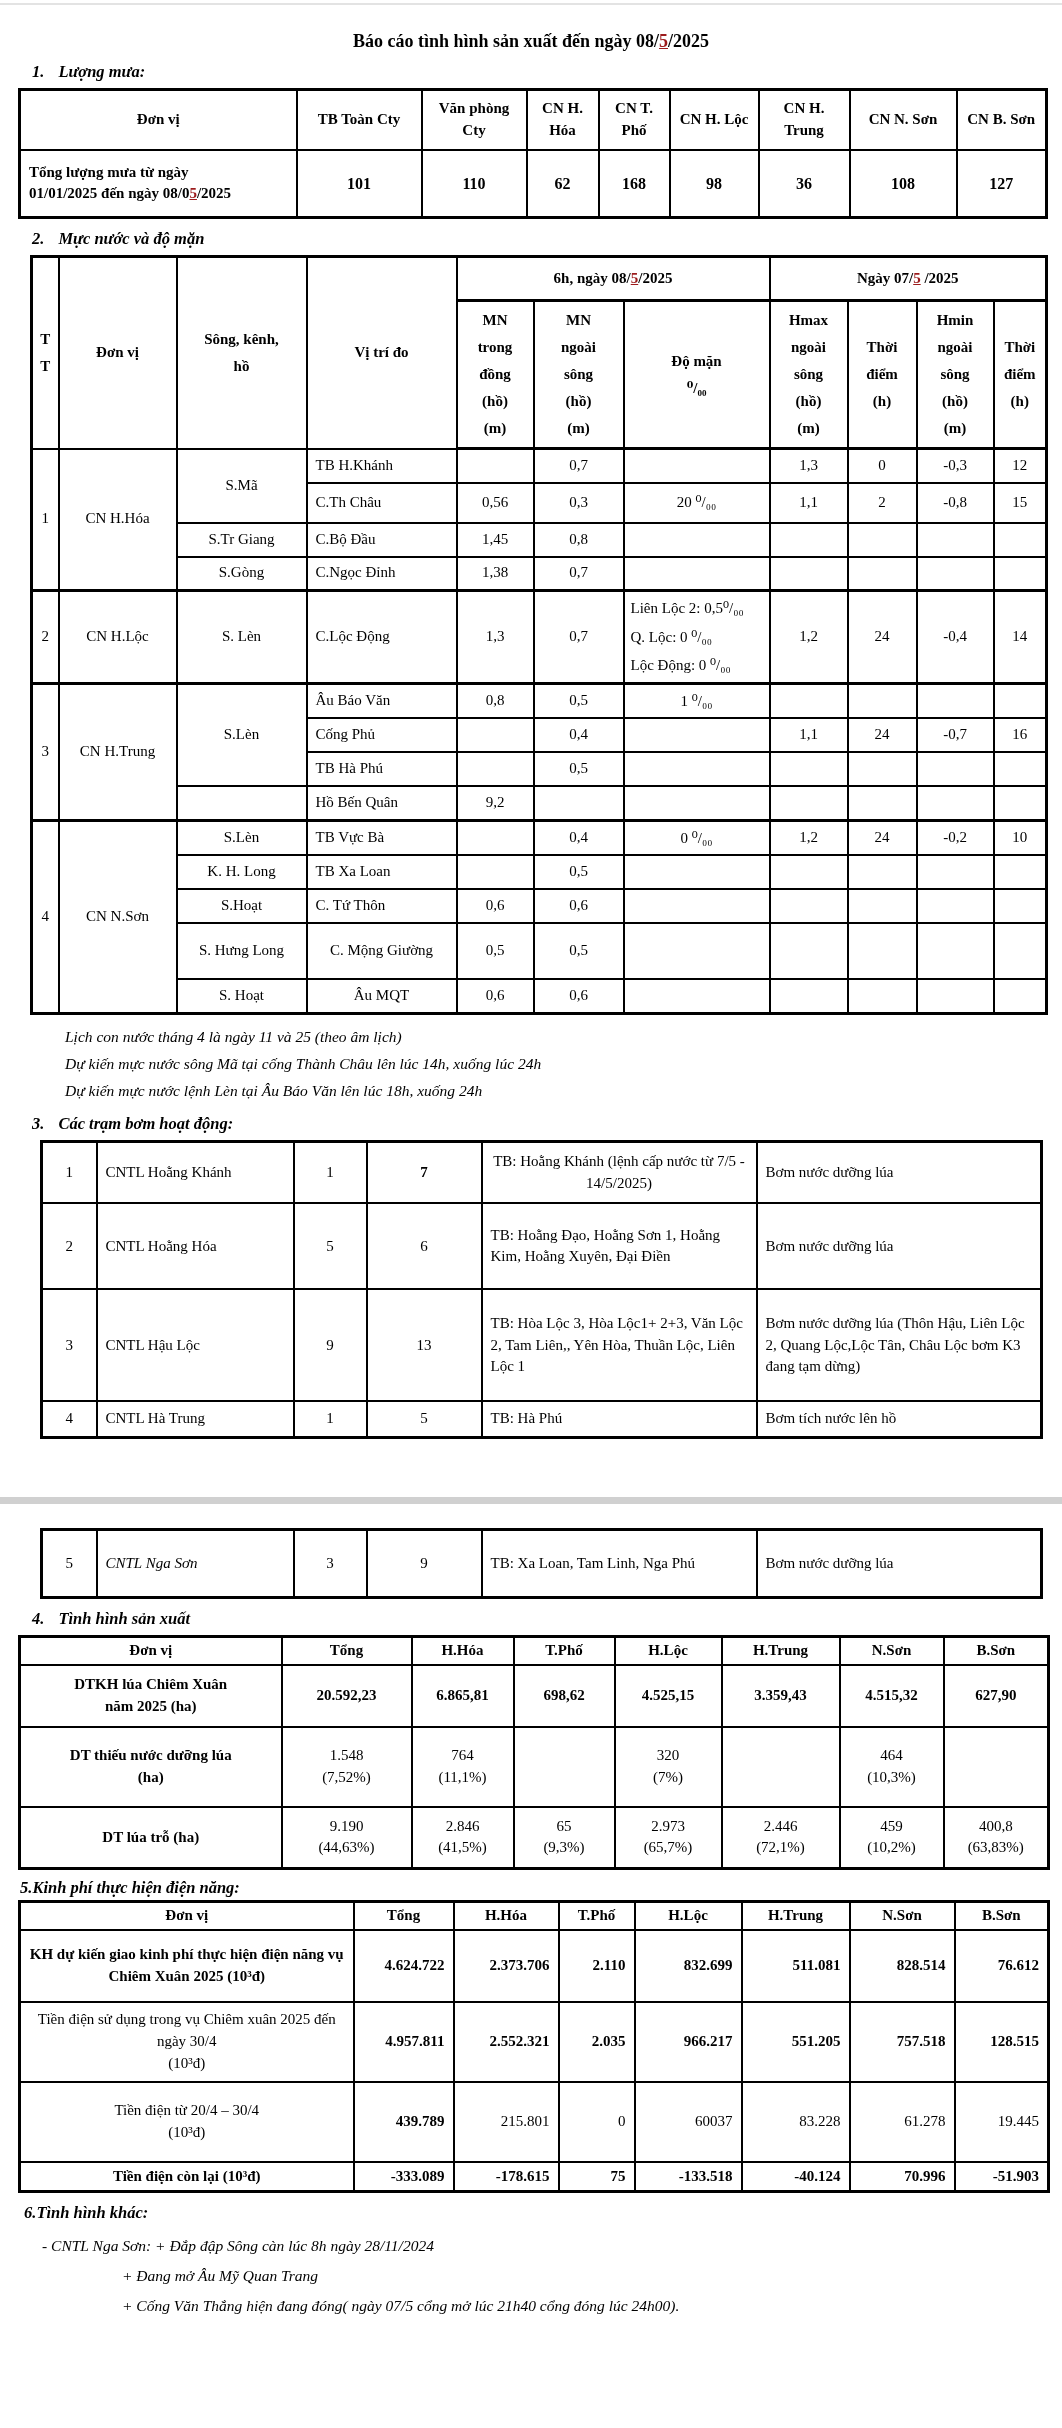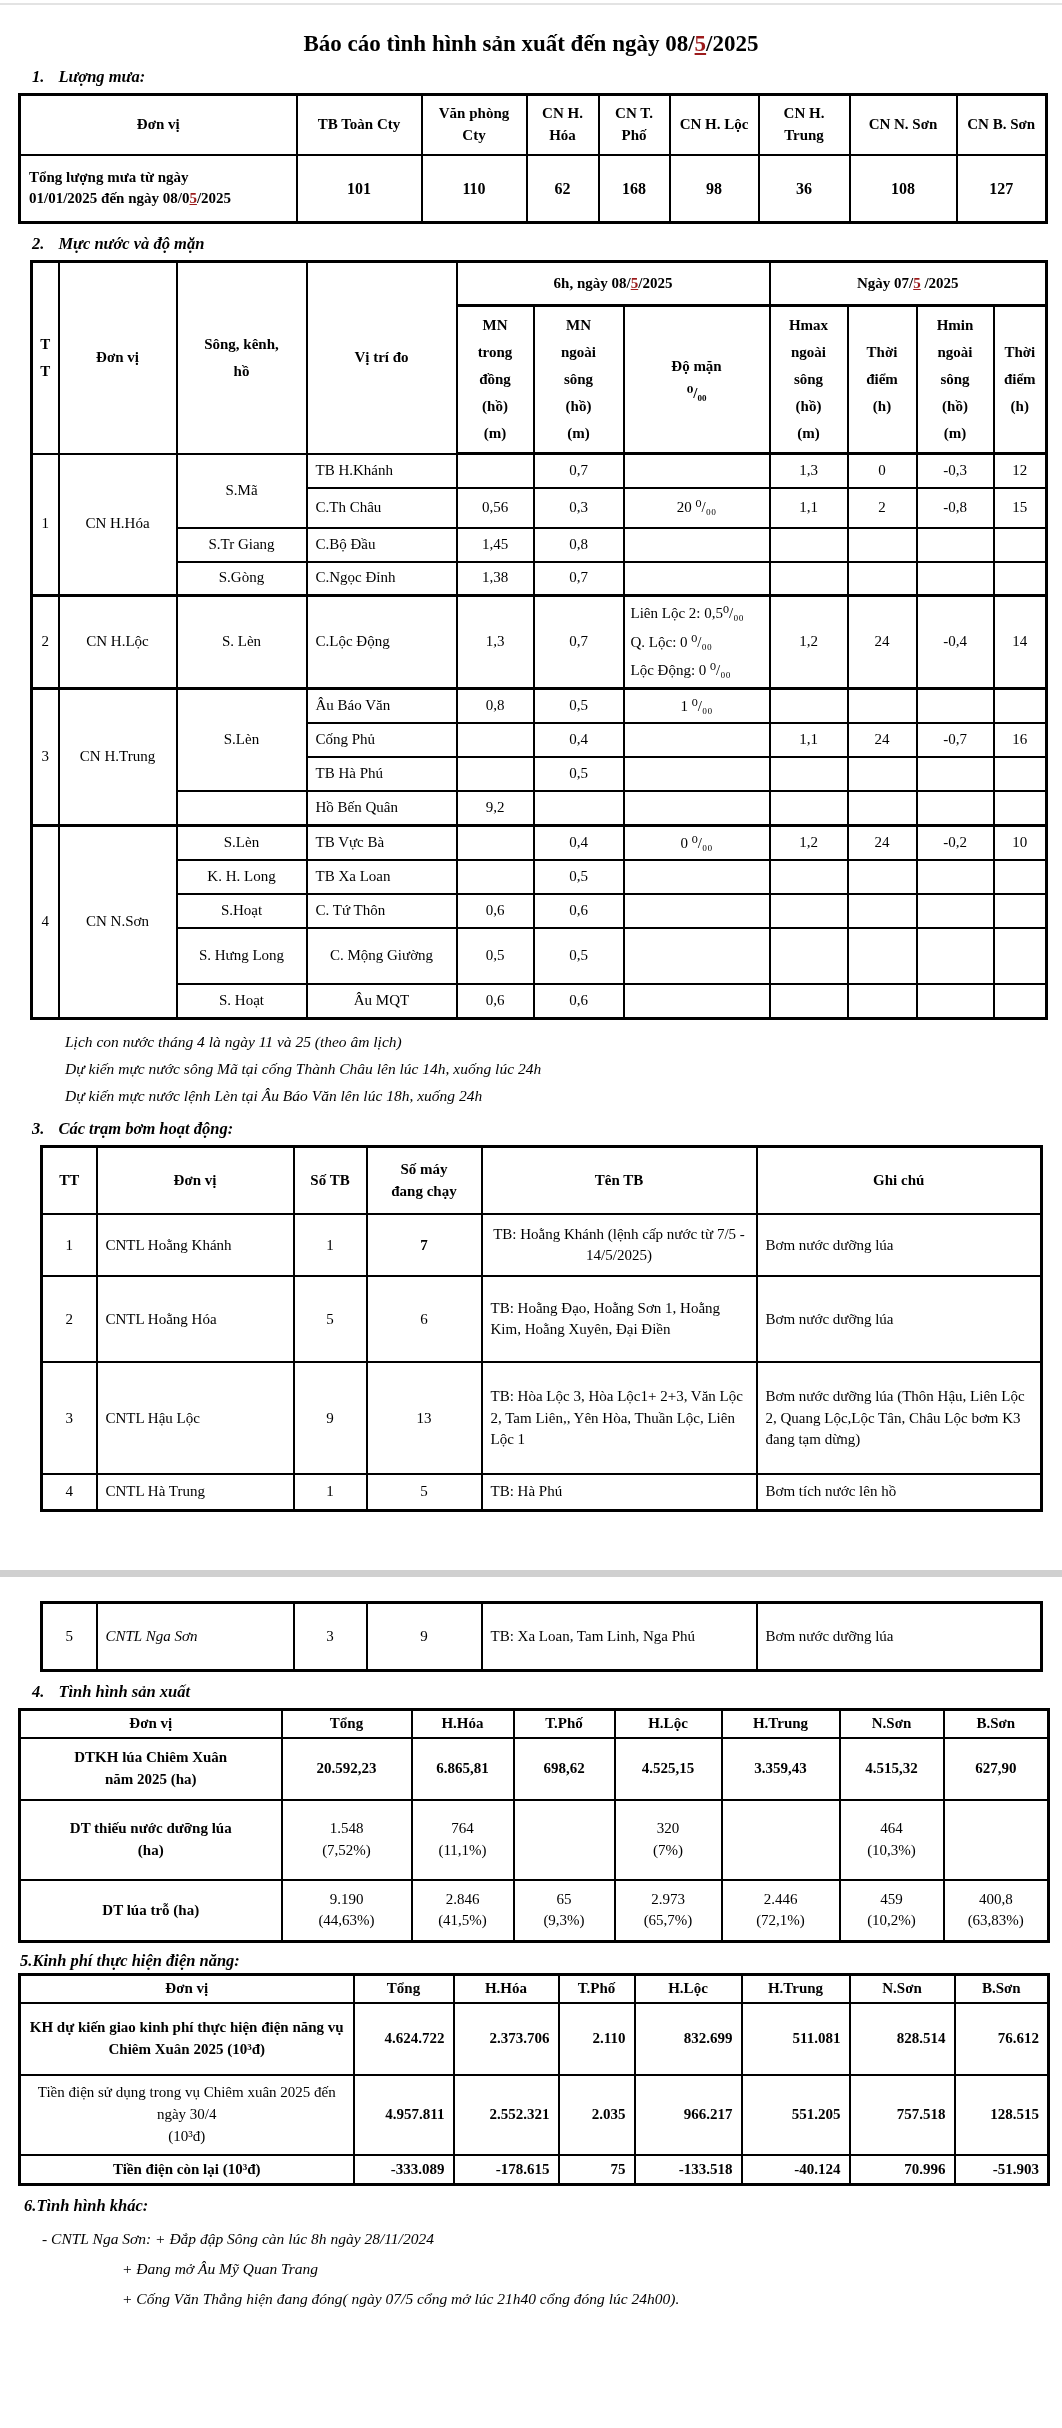--- a/index.html
+++ b/index.html
@@ -1,18 +1,18 @@
 <!DOCTYPE html>
 <html><head>
 <meta charset="utf-8">
 <style>
   html,body{margin:0;padding:0;background:#fff;}
   body{width:1062px;font-family:"Liberation Serif","DejaVu Serif",serif;color:#000;}
   .topline{height:2px;background:#e3e3e3;margin-top:3px;}
-  .title{margin-top:26px;text-align:center;font-weight:bold;font-size:23px;}
+  .title{margin-top:26px;text-align:center;font-weight:bold;font-size:18px;}
   .red{color:#9c1b1c;text-decoration:underline;}
   .sec{font-weight:bold;font-style:italic;font-size:16.5px;margin:10px 0 6px 32px;}
   .sec .num{margin-right:14px;}
   .sec5{margin-left:20px;margin-top:8px;margin-bottom:2px;}
   .sec6{margin-left:24px;margin-top:10px;}
   table{border-collapse:collapse;table-layout:fixed;border:3px solid #000;}
   td,th{border:2px solid #000;font-size:15px;padding:2px 4px;vertical-align:middle;
         white-space:pre-line;overflow:hidden;text-align:center;line-height:1.45;}
   th{font-weight:bold;}
   .b{font-weight:bold}.i{font-style:italic}
@@ -318,29 +318,20 @@
 <table class="t3">
   <colgroup>
       <col style="width:55px">
       <col style="width:197px">
       <col style="width:73px">
       <col style="width:115px">
       <col style="width:275px">
       <col style="width:285px">
     </colgroup>
   <tbody>
-      <tr class="h58">
-    <th>TT</th>
-    <th>Đơn vị</th>
-    <th>Số TB</th>
-    <th>Số máy
-đang chạy</th>
-    <th>Tên TB</th>
-    <th>Ghi chú</th>
-  </tr>
   <tr class="h62">
     <td>1</td>
     <td class="lft">CNTL Hoằng Khánh</td>
     <td>1</td>
     <td class="b">7</td>
     <td>TB: Hoằng Khánh (lệnh cấp nước từ 7/5 - 14/5/2025)</td>
     <td class="lft">Bơm nước dưỡng lúa</td>
   </tr>
   <tr class="h86">
     <td>2</td>
@@ -501,20 +492,31 @@
     <td>Tiền điện sử dụng trong vụ Chiêm xuân 2025 đến ngày 30/4
 (10³đ)</td>
     <td class="b rgt">4.957.811</td>
     <td class="b rgt">2.552.321</td>
     <td class="b rgt">2.035</td>
     <td class="b rgt">966.217</td>
     <td class="b rgt">551.205</td>
     <td class="b rgt">757.518</td>
     <td class="b rgt">128.515</td>
   </tr>
+  <tr class="h84">
+    <td>Tiền điện từ 20/4 – 30/4
+(10³đ)</td>
+    <td class="b rgt">439.789</td>
+    <td class="rgt">215.801</td>
+    <td class="rgt">0</td>
+    <td class="rgt">60037</td>
+    <td class="rgt">83.228</td>
+    <td class="rgt">61.278</td>
+    <td class="rgt">19.445</td>
+  </tr>
   <tr class="h30">
     <td class="b">Tiền điện còn lại (10³đ)</td>
     <td class="b rgt">-333.089</td>
     <td class="b rgt">-178.615</td>
     <td class="b rgt">75</td>
     <td class="b rgt">-133.518</td>
     <td class="b rgt">-40.124</td>
     <td class="b rgt">70.996</td>
     <td class="b rgt">-51.903</td>
   </tr>

